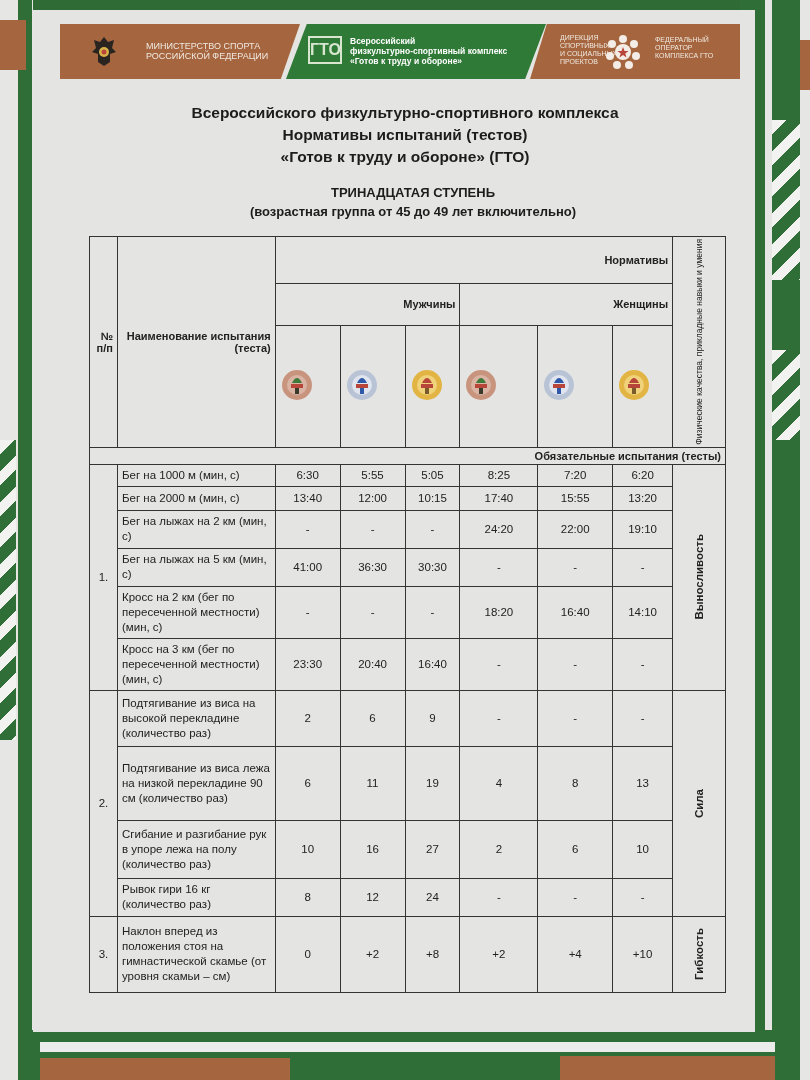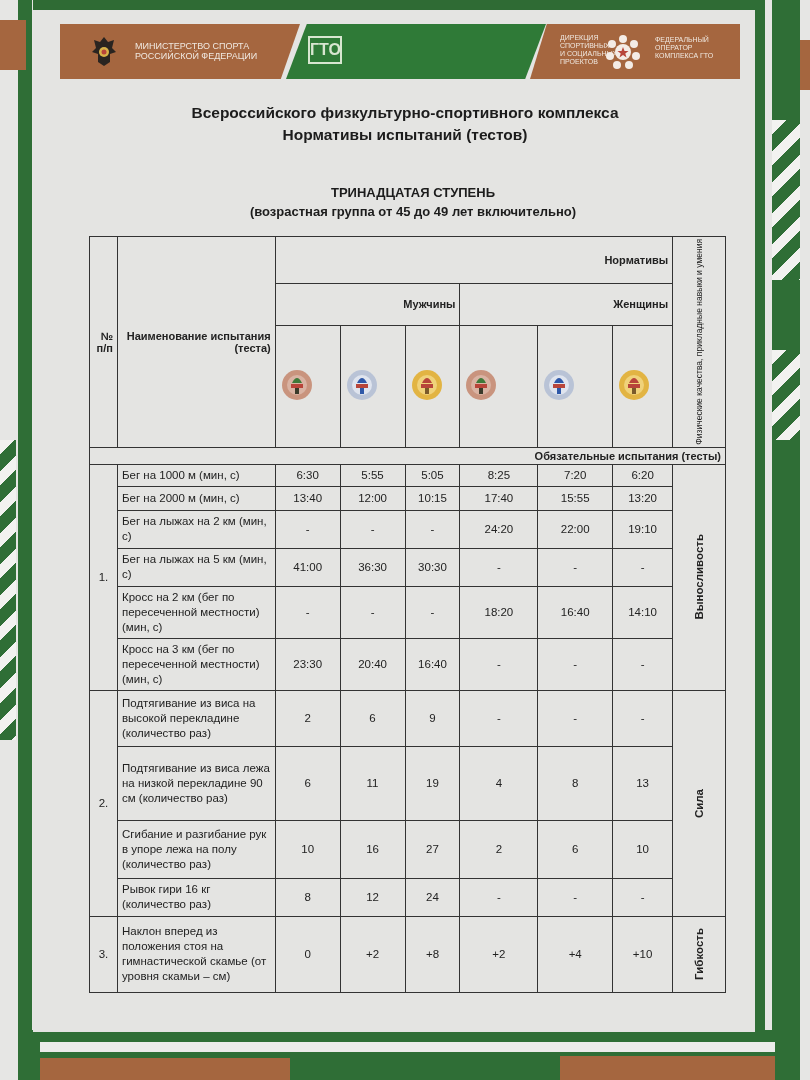--- a/index.html
+++ b/index.html
@@ -80,26 +80,31 @@
 <div class="banner">
   <div class="banner-seg seg1"></div>
   <div class="banner-seg seg2"></div>
   <div class="banner-seg seg3"></div>
 
   <svg class="eagle" viewBox="0 0 28 34">
     <path d="M14 3 L18 8 L24 6 L22 14 L26 18 L20 20 L20 28 L14 32 L8 28 L8 20 L2 18 L6 14 L4 6 L10 8 Z" fill="#2a2420"></path>
     <circle cx="14" cy="18" r="5" fill="#d8b24a"></circle>
     <circle cx="14" cy="18" r="2.5" fill="#b8453a"></circle>
   </svg>
-  <div class="banner-text" style="left:75px;top:17px;">
+  <div class="banner-text" style="left:86px;top:17px;">
     <div>Министерство спорта</div>
     <div>Российской Федерации</div>
   </div>
 
   <div class="gto-logo">ГТО</div>
+  <div class="gto-text">
+    <div>Всероссийский</div>
+    <div>физкультурно-спортивный комплекс</div>
+    <div>«Готов к труду и обороне»</div>
+  </div>
 
   <div class="banner-text" style="left:500px;top:10px;font-size:7px;line-height:8px;">
     <div>Дирекция</div>
     <div>спортивных</div>
     <div>и социальных</div>
     <div>проектов</div>
   </div>
   <svg class="snowflake" viewBox="0 0 36 36">
     <g fill="#f4ece6">
       <circle cx="18" cy="5" r="4"></circle>
@@ -116,20 +121,21 @@
   <div class="banner-text" style="left:595px;top:12px;font-size:7px;line-height:8px;">
     <div>Федеральный</div>
     <div>оператор</div>
     <div>комплекса ГТО</div>
   </div>
 </div>
 
 <div class="title t1">
   <div>Всероссийского физкультурно-спортивного комплекса</div>
   <div>Нормативы испытаний (тестов)</div>
+  <div>«Готов к труду и обороне» (ГТО)</div>
 </div>
 <div class="sub" style="top:185px;">ТРИНАДЦАТАЯ СТУПЕНЬ</div>
 <div class="sub" style="top:204px;">(возрастная группа от 45 до 49 лет включительно)</div>
 
 <table class="norms">
   <colgroup>
     <col style="width:28px">
       <col style="width:158px">
     <col style="width:65px">
       <col style="width:65px">

